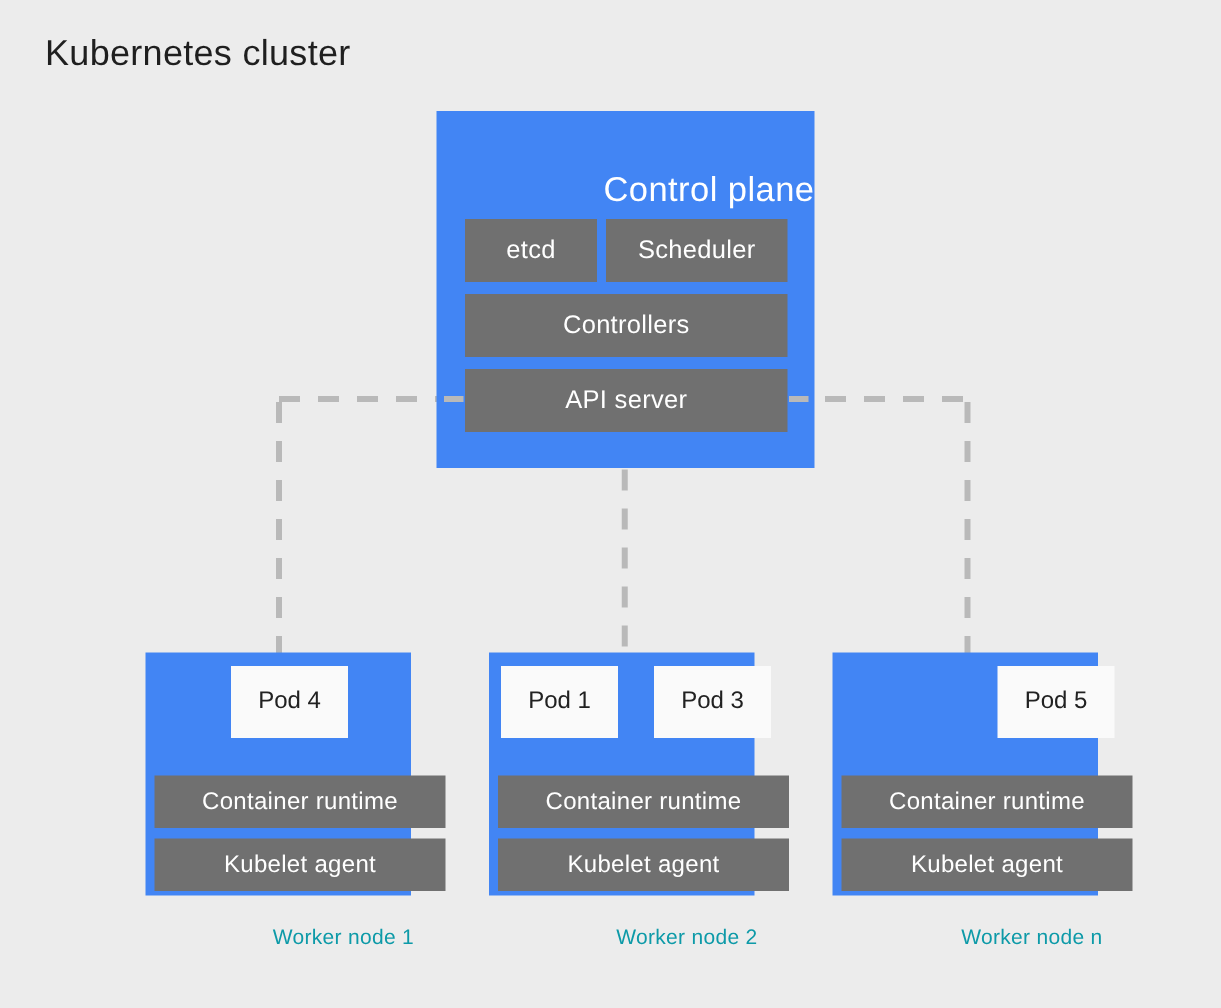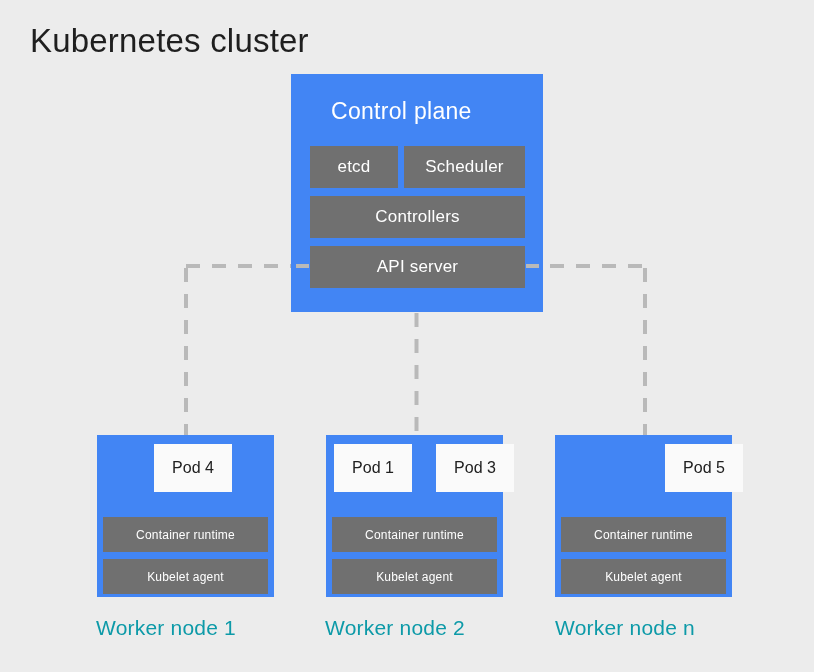--- a/index.html
+++ b/index.html
@@ -18,36 +18,36 @@
   body{
     font-family:"Liberation Sans", sans-serif;
     background:var(--bg);
     position:relative;
     overflow:hidden;
   }
   .stage{position:absolute;left:0;top:0;width:814px;height:672px;}
 
   .diagram-title{
     position:absolute;left:30px;top:22px;
-    font-size:33px;color:var(--title);letter-spacing:.2px;
+    font-size:24px;color:var(--title);letter-spacing:.2px;
   }
 
   svg.connectors{position:absolute;left:0;top:0;width:814px;height:672px;}
   svg.connectors path{
     stroke:var(--dash);stroke-width:4;fill:none;
     stroke-dasharray:14 12;
   }
 
   .control-plane{
     position:absolute;left:291px;top:74px;width:252px;height:238px;
     background:var(--blue);
   }
   .control-plane-title{
-    position:absolute;left:0;top:24px;width:100%;
-    text-align:left;color:var(--white);font-size:23px;letter-spacing:.3px;padding-left:40px;
+    position:absolute;left:0;top:39px;width:100%;
+    text-align:right;color:var(--white);font-size:23px;letter-spacing:.3px;padding-left:40px;
   }
   .comp{
     position:absolute;background:var(--gray);color:var(--white);
     display:flex;align-items:center;justify-content:center;
     font-size:17px;letter-spacing:.2px;
   }
   .etcd{left:19px;top:72px;width:88px;height:42px;}
   .scheduler{left:113px;top:72px;width:121px;height:42px;}
   .controllers{left:19px;top:122px;width:215px;height:42px;}
   .api-server{left:19px;top:172px;width:215px;height:42px;}
@@ -69,31 +69,31 @@
     position:absolute;top:9px;width:78px;height:48px;
     background:var(--pod-bg);color:var(--pod-text);
     display:flex;align-items:center;justify-content:center;
     font-size:16px;
   }
   .pod.single{left:57px;}
   .pod.p-left{left:8px;}
   .pod.p-right{left:110px;}
 
   .wcomp{
-    position:absolute;left:6px;width:165px;height:35px;
+    position:absolute;left:6px;width:194px;height:35px;
     background:var(--gray);color:var(--white);
     display:flex;align-items:center;justify-content:center;
-    font-size:12px;letter-spacing:.2px;
+    font-size:16px;letter-spacing:.2px;
   }
   .wcomp.runtime{top:82px;}
   .wcomp.kubelet{top:124px;}
 
   .worker-label{
     position:absolute;top:616px;width:180px;
-    text-align:left;color:var(--teal);font-size:21px;letter-spacing:.2px;
+    text-align:right;color:var(--teal);font-size:14px;letter-spacing:.2px;
   }
   .worker-label.l1{left:96px;}
   .worker-label.l2{left:325px;}
   .worker-label.l3{left:555px;}
 </style>
 </head>
 <body>
 
 <div class="stage">
 

